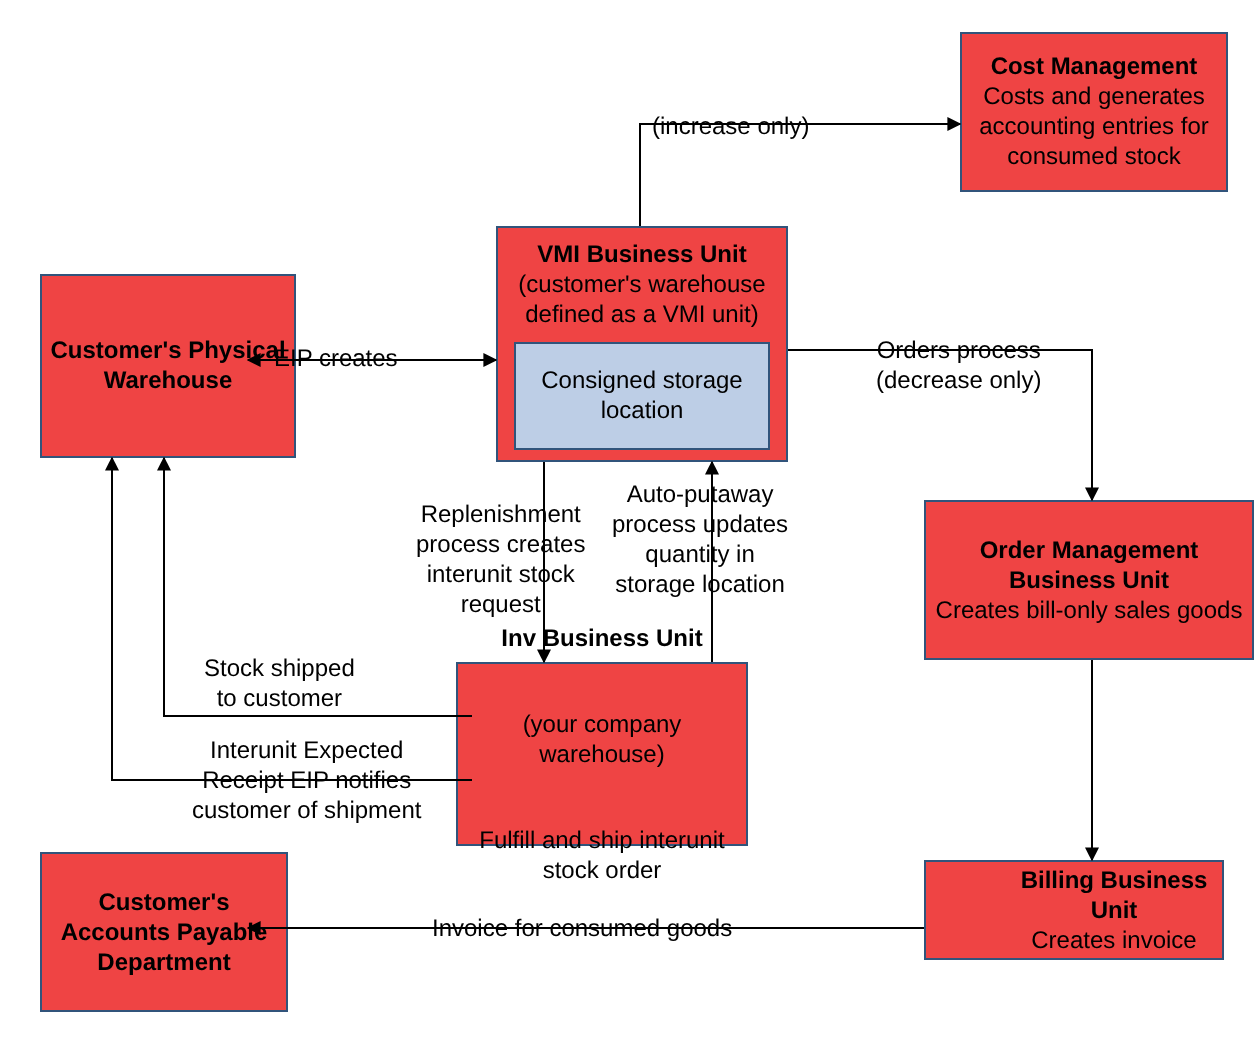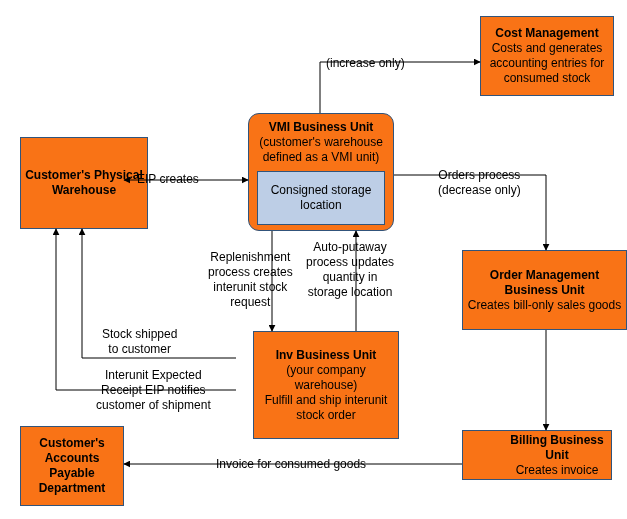--- a/index.html
+++ b/index.html
@@ -9,21 +9,21 @@
     height: 519px;
     background: #ffffff;
     font-family: Arial, Helvetica, sans-serif;
     font-size: 12px;
     color: #000;
     overflow: hidden;
   }
   .stage { position: relative; width: 627px; height: 519px; }
   .box {
     position: absolute;
-    background: #f97316;
+    background: #ef4444;
     border: 1px solid #31547b;
     text-align: center;
     display: flex;
     flex-direction: column;
     justify-content: center;
     align-items: center;
     padding: 4px;
     box-sizing: border-box;
     line-height: 1.25;
   }
@@ -53,50 +53,50 @@
 </style>
 </head>
 <body>
 
 <div class="stage">
 
   <div class="box" style="left:20px; top:137px; width:128px; height:92px;">
     <span class="title">Customer's Physical Warehouse</span>
   </div>
 
-  <div class="box" style="left:248px; top:113px; width:146px; height:118px;border-radius:11px;">
+  <div class="box" style="left:248px; top:113px; width:146px; height:118px;">
     <span class="title">VMI Business Unit</span>
     <span>(customer's warehouse defined as a VMI unit)</span>
     <div class="inner-box" style="width:110px; height:40px;justify-content:center;">
       <span>Consigned storage location</span>
     </div>
   </div>
 
   <div class="box" style="left:480px; top:16px; width:134px; height:80px;">
     <span class="title">Cost Management</span>
     <span>Costs and generates accounting entries for consumed stock</span>
   </div>
 
   <div class="box" style="left:462px; top:250px; width:165px; height:80px;">
     <span class="title">Order Management Business Unit</span>
     <span>Creates bill-only sales goods</span>
   </div>
 
-  <div class="box" style="left:253px; top:331px; width:146px; height:108px;">
+  <div class="box" style="left:228px; top:331px; width:146px; height:92px;gap:28px;">
     <span class="title">Inv Business Unit</span>
     <span>(your company warehouse)</span>
     <span>Fulfill and ship interunit stock order</span>
   </div>
 
   <div class="box" style="left:462px; top:430px; width:150px; height:50px;padding-left:44px;">
     <span class="title">Billing Business Unit</span>
     <span>Creates invoice</span>
   </div>
 
-  <div class="box" style="left:20px; top:426px; width:104px; height:80px;">
+  <div class="box" style="left:20px; top:426px; width:124px; height:80px;">
     <span class="title">Customer's Accounts Payable Department</span>
   </div>
 
   <div class="label" style="left:137px; top:172px;">EIP creates</div>
 
   <div class="label" style="left:326px; top:56px;">(increase only)</div>
 
   <div class="label" style="left:438px; top:153px; text-align:center;">
     <br>
     <span>Orders process</span><br>

